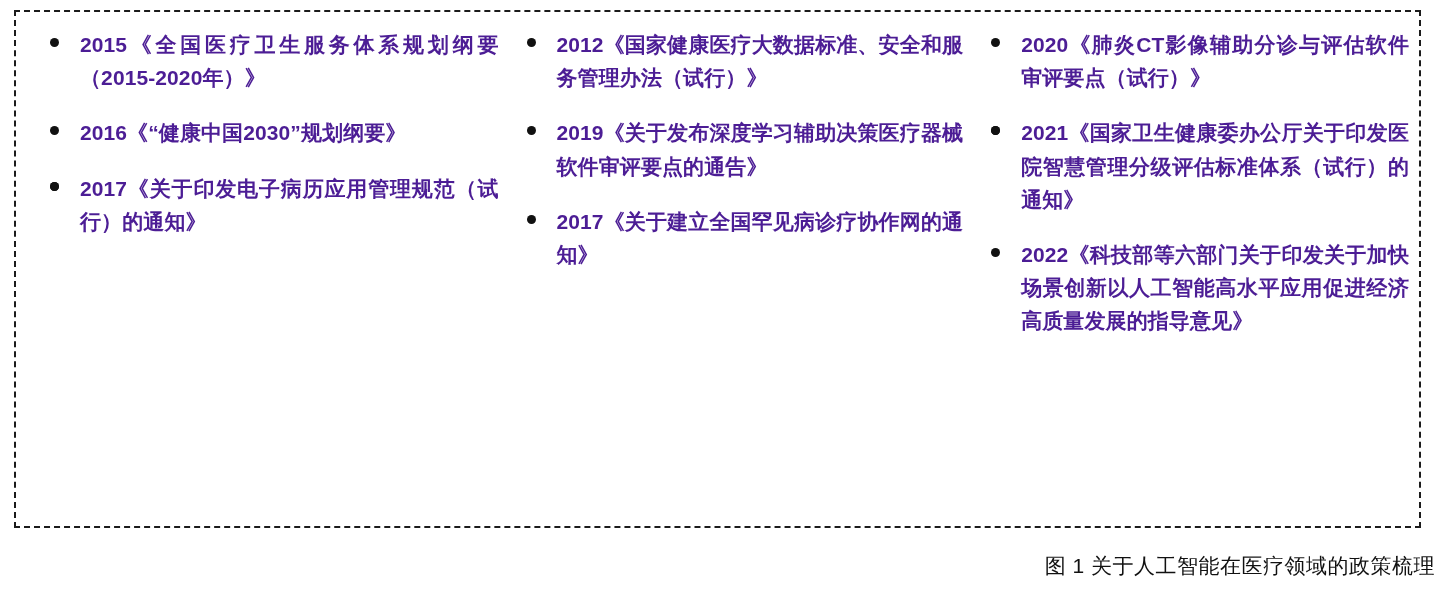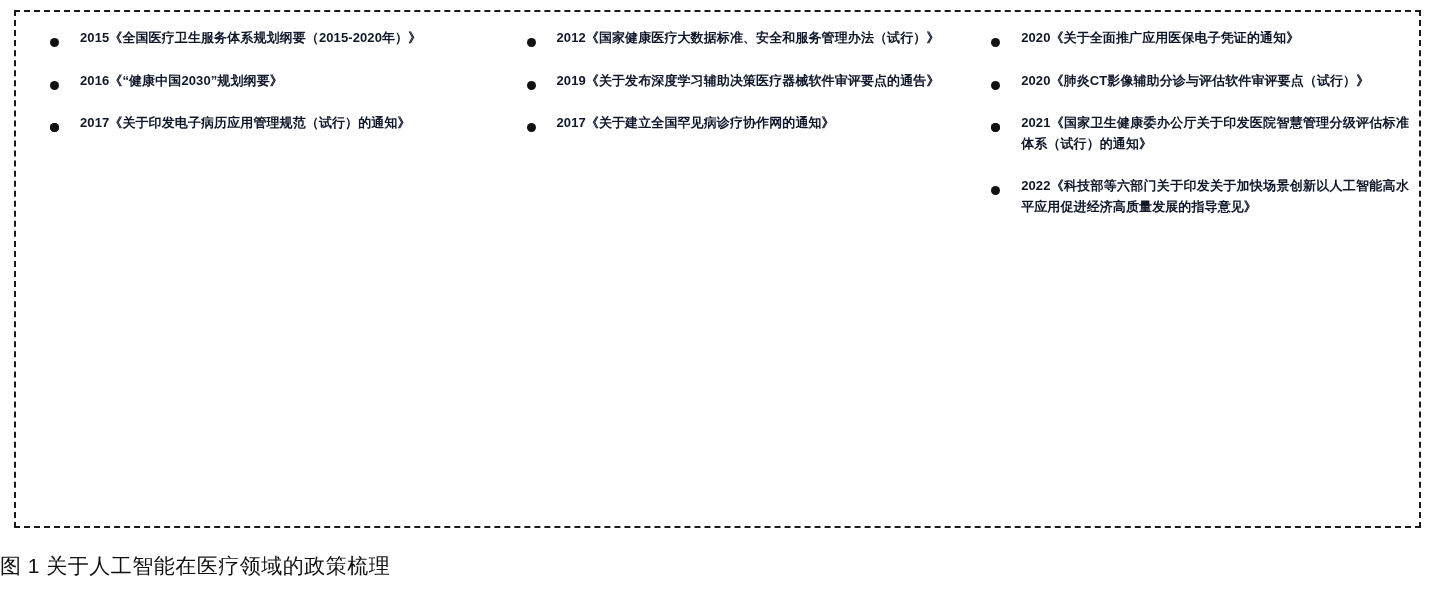--- a/index.html
+++ b/index.html
@@ -47,25 +47,25 @@
 
   ul.policy-list {
     list-style: none;
     margin: 0;
     padding: 0;
   }
   ul.policy-list li {
     position: relative;
     padding-left: 52px;
     margin-bottom: 22px;
-    font-size: 13px;
+    font-size: 21px;
     line-height: 1.58;
     font-weight: 700;
     letter-spacing: 0.1px;
-    color: #0f172a;
+    color: #4c1d95;
   }
   ul.policy-list li:last-child {
     margin-bottom: 0;
     margin-top: 13px;
   }
   .bullet {
     position: absolute;
     left: 22px;
     top: 10px;
     width: 9px;
@@ -77,21 +77,21 @@
   .item-text {
     display: block;
     text-align: justify;
     text-justify: inter-ideograph;
   }
   .caption {
     position: absolute;
     left: 0;
     top: 552px;
     width: 1435px;
-    text-align: left;
+    text-align: right;
     font-size: 21px;
     font-weight: 400;
     color: #111111;
     letter-spacing: 0.5px;
   }
 </style>
 </head>
 <body>
 
 <div class="figure-wrap">
@@ -133,24 +133,20 @@
             <span class="bullet"></span>
             <span class="item-text">2017《关于建立全国罕见病诊疗协作网的通知》</span>
           </li>
         </ul>
       </div>
 
       <div class="col col-3">
         <ul class="policy-list">
           <li>
             <span class="bullet"></span>
-            <span class="item-text">2020《关于全面推广应用医保电子凭证的通知》</span>
-          </li>
-          <li>
-            <span class="bullet"></span>
             <span class="item-text">2020《肺炎CT影像辅助分诊与评估软件审评要点（试行）》</span>
           </li>
           <li>
             <span class="bullet"></span>
           </li>
           <li>
             <span class="bullet"></span>
             <span class="item-text">2021《国家卫生健康委办公厅关于印发医院智慧管理分级评估标准体系（试行）的通知》</span>
           </li>
           <li>

